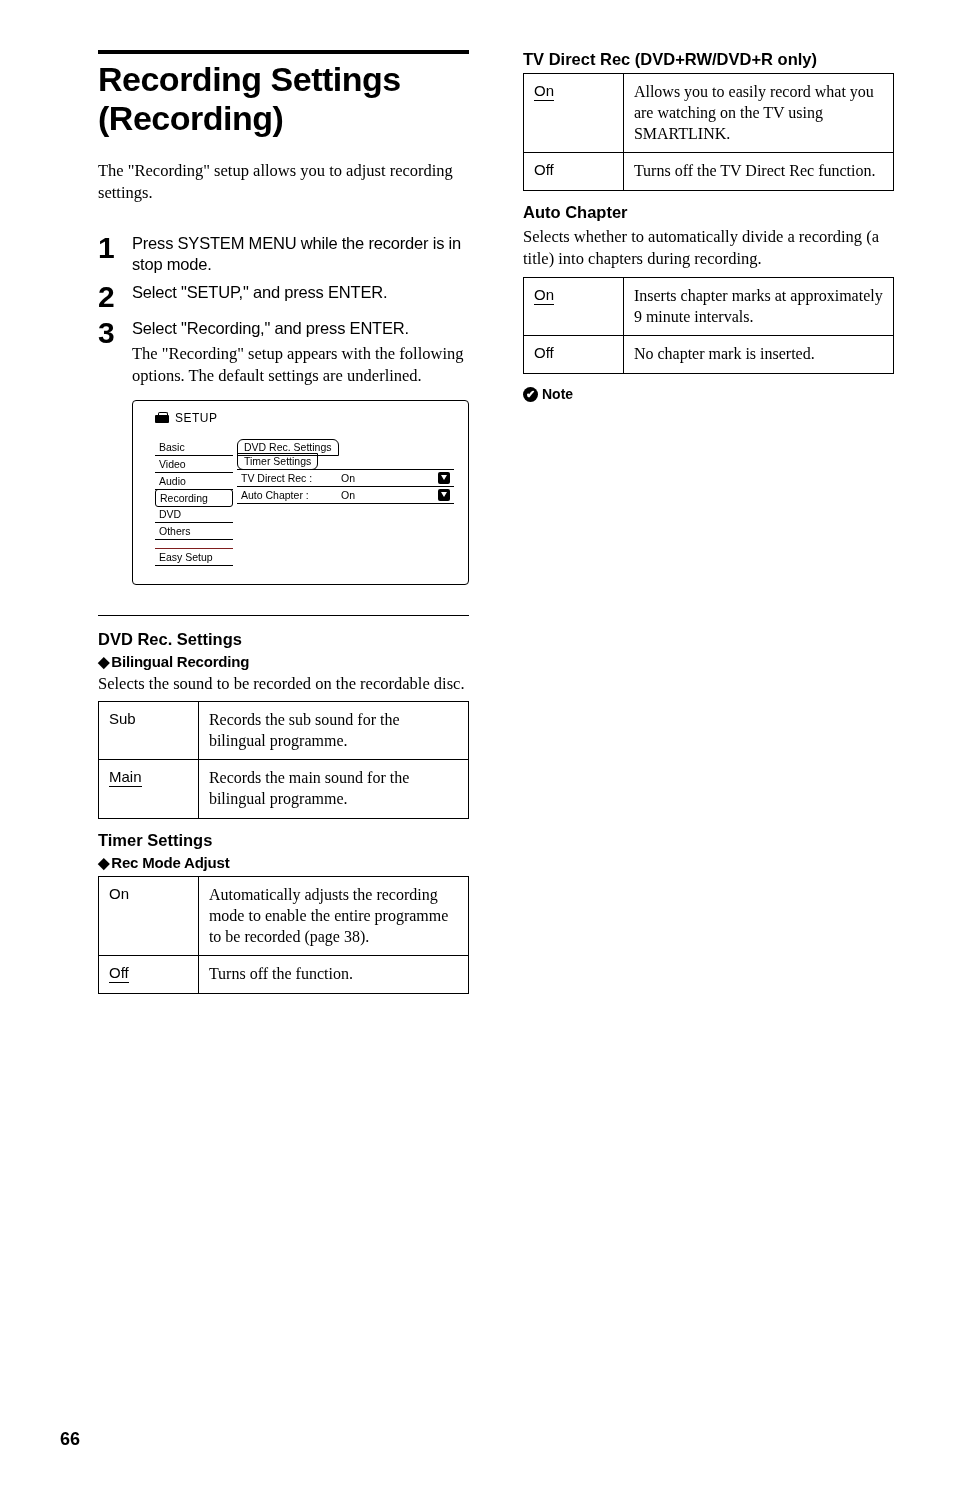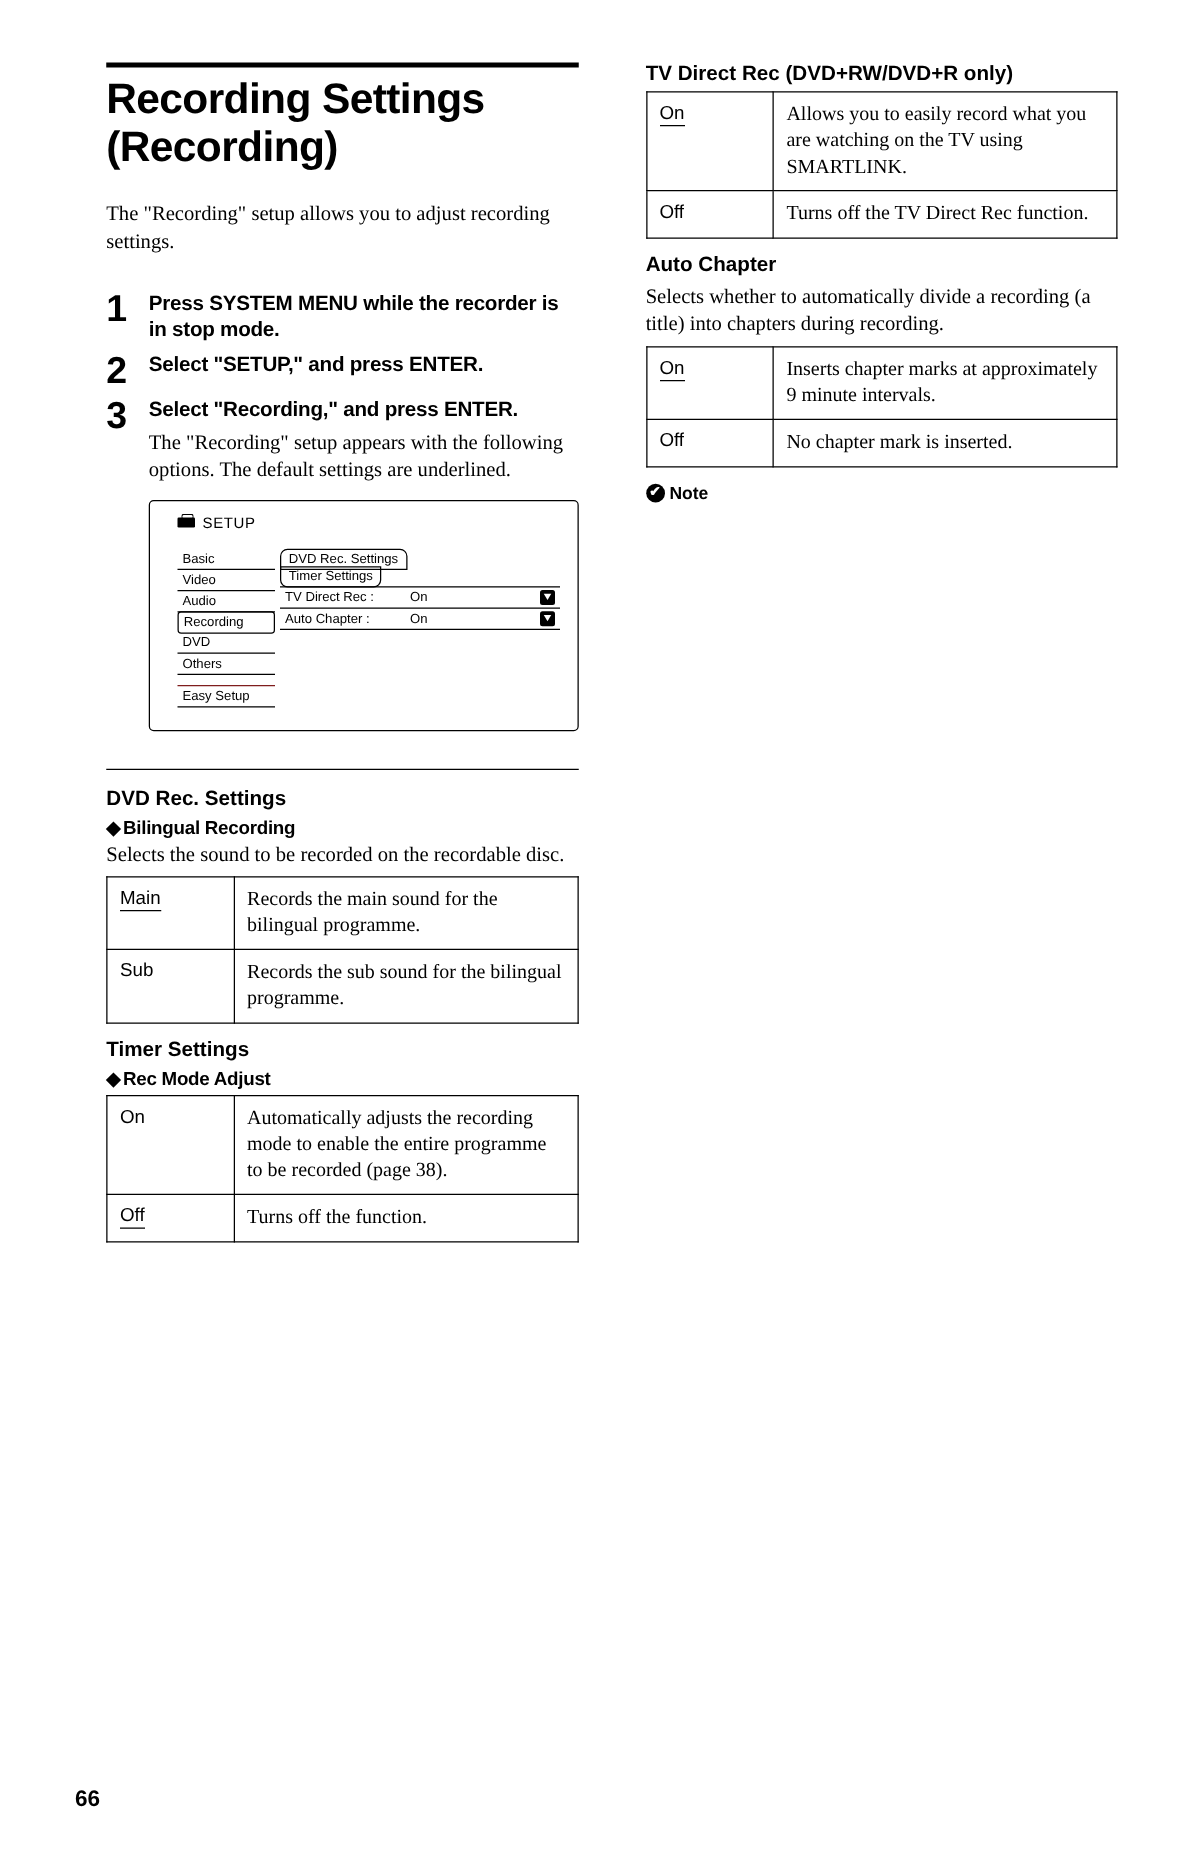--- a/index.html
+++ b/index.html
@@ -16,20 +16,21 @@
     min-height: 1486px;
     padding: 50px 60px 40px 85px;
     position: relative;
     display: flex;
     flex-direction: column;
   }
   .content {
     display: flex;
     gap: 54px;
     flex: 1;
+    margin-left: 13px;
   }
   .col {
     flex: 1;
     min-width: 0;
   }
   .thick-rule {
     height: 4px;
     background: #000;
     width: 100%;
     margin-bottom: 6px;
@@ -57,40 +58,41 @@
   .step-num {
     font-size: 30px;
     font-weight: bold;
     line-height: 1;
     width: 24px;
     flex-shrink: 0;
   }
   .step-body { flex: 1; }
   .step-title {
     font-size: 16.5px;
-    font-weight: bold;
+    font-weight: normal;
     line-height: 1.3;
     letter-spacing: -0.2px;
   }
   .step-desc {
     font-family: Georgia, "Times New Roman", serif;
     font-size: 16.5px;
     line-height: 1.35;
     margin-top: 4px;
   }
   .setup-screen {
     border: 1px solid #000;
     border-radius: 4px;
     margin: 12px 0 8px 0;
     width: 100%;
     padding: 10px 14px 18px 14px;
     font-size: 11px;
   }
   .setup-title-row {
     display: flex;
+    align-items: center;
     gap: 6px;
     margin-bottom: 14px;
     margin-left: 8px;
   }
   .toolbox-icon {
     display: inline-block;
     width: 14px;
     height: 11px;
     position: relative;
   }
@@ -332,26 +334,26 @@
       </div>
 
       <div class="thin-rule"></div>
 
       <h2>DVD Rec. Settings</h2>
       <div class="diamond-heading">Bilingual Recording</div>
       <div class="sub-desc">Selects the sound to be recorded on the recordable disc.</div>
       <table class="opt-table">
         <tbody>
             <tr>
+          <td><span>Sub</span></td>
+          <td>Records the sub sound for the bilingual programme.</td>
+        </tr>
+        <tr>
           <td><span class="default-underline">Main</span></td>
           <td>Records the main sound for the bilingual programme.</td>
-        </tr>
-        <tr>
-          <td><span>Sub</span></td>
-          <td>Records the sub sound for the bilingual programme.</td>
         </tr>
       </tbody>
         </table>
 
       <h2>Timer Settings</h2>
       <div class="diamond-heading">Rec Mode Adjust</div>
       <table class="opt-table">
         <tbody>
             <tr>
           <td><span>On</span></td>

